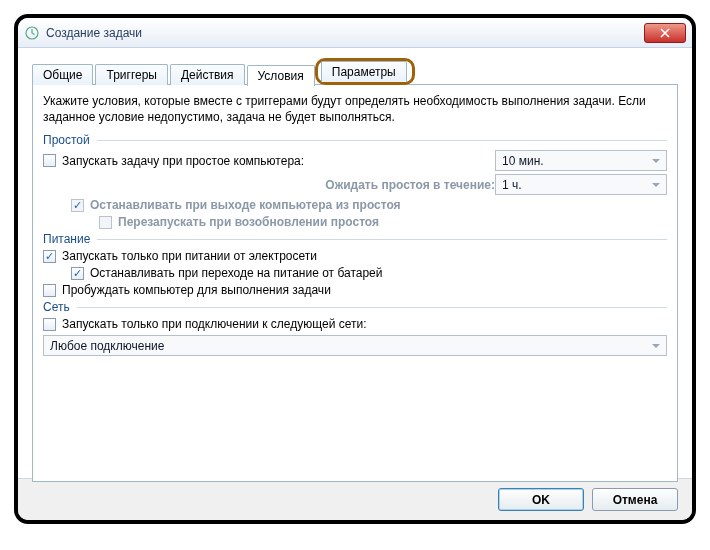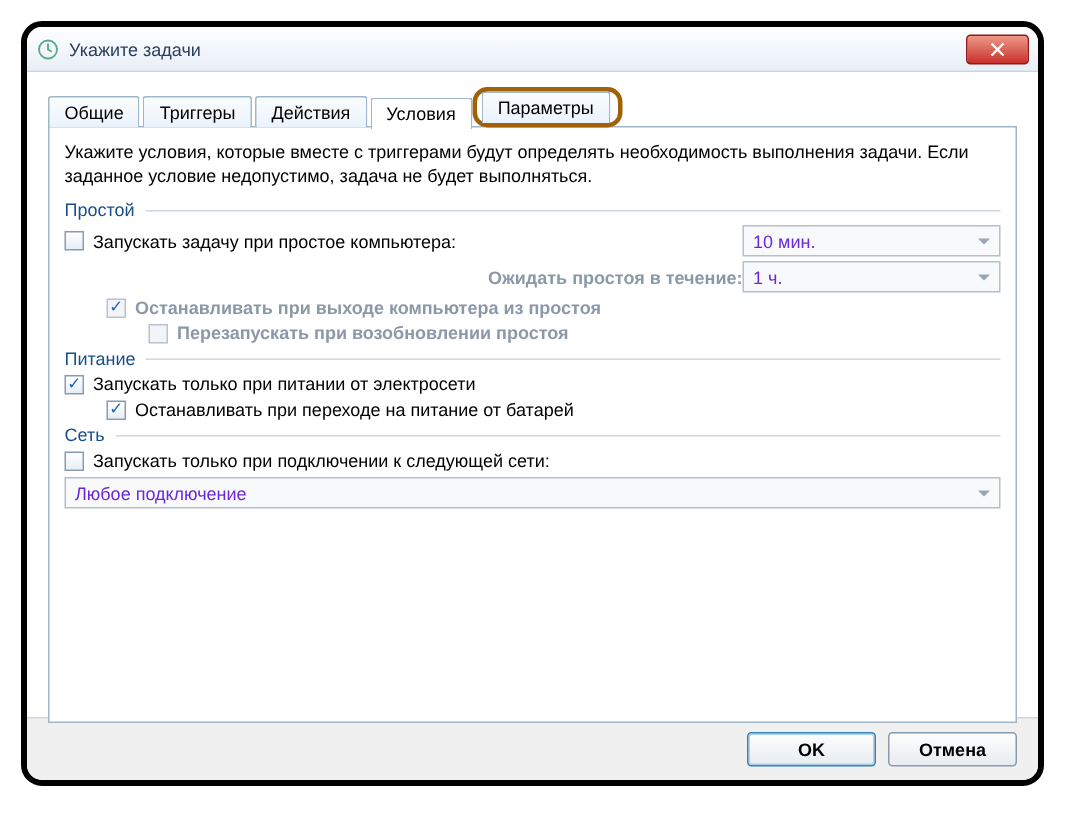--- a/index.html
+++ b/index.html
@@ -17,41 +17,41 @@
 .panel { border: 1px solid #9fb7c9; background: #fff; padding: 8px 10px; height: 398px; position: relative; top: -1px; z-index: 1; }
 .intro { color: #000; margin-bottom: 8px; line-height: 1.35; }
 .group-title { color: #1a4e8a; position: relative; }
 .group-title::after { content: ""; position: absolute; left: var(--lw, 60px); right: 0; top: 50%; border-top: 1px solid #cfd8e3; }
 .row { display: flex; align-items: center; margin: 3px 0; }
 .cb { width: 13px; height: 13px; border: 1px solid #8a9bb0; background: linear-gradient(#fff,#e8eef6); margin-right: 6px; display: inline-flex; align-items: center; justify-content: center; flex-shrink: 0; }
 .cb.checked::before { content: "✓"; color: #2067b2; font-size: 11px; line-height: 1; }
 .cb.off { border-color: #b9c2cf; background: #f2f4f7; }
 .lbl { color: #000; }
 .lbl.dis { color: #8b98a8; font-weight: bold; }
-.sel { border: 1px solid #b6c0cc; background: #f7f9fb; color: #6d28d9; width: 172px; height: 21px; padding: 2px 18px 2px 6px; position: relative; display: inline-flex; align-items: center; }
+.sel { border: 1px solid #b6c0cc; background: #f7f9fb; color: #0f172a; width: 172px; height: 21px; padding: 2px 18px 2px 6px; position: relative; display: inline-flex; align-items: center; }
 .sel::after { content: ""; position: absolute; right: 6px; top: 8px; border: 4px solid transparent; border-top-color: #9aa6b4; }
 .sel.wide { width: 100%; }
 .footer { position: absolute; bottom: 0; left: 0; right: 0; height: 42px; background: #f0f0f0; border-top: 1px solid #d0d7df; display: flex; align-items: center; justify-content: flex-end; padding: 0 14px; gap: 8px; }
 .btn { min-width: 86px; height: 23px; border: 1px solid #8a9bb0; background: linear-gradient(#fefefe,#e6ecef); border-radius: 3px; display: inline-flex; align-items: center; justify-content: center; font-weight: bold; }
 .btn.primary { border-color: #3c7fb1; box-shadow: 0 0 0 1px #a8d3f0 inset; }
 .indent1 { margin-left: 28px; }
 .indent2 { margin-left: 56px; align-items: flex-end; }
 </style>
 </head>
 <body>
 
 <div class="outer">
   <div class="titlebar">
     <span class="ticon">
       <svg width="14" height="14" viewBox="0 0 14 14">
           <circle cx="7" cy="7" r="6" fill="none" stroke="#5a8" stroke-width="1.2"></circle>
           <path d="M7 3v4l2.5 1.5" stroke="#5a8" stroke-width="1.2" fill="none"></path>
         </svg>
     </span>
-    <span class="ttitle">Укажите задачи</span>
+    <span class="ttitle">Создание задачи</span>
     <div class="closebtn">
       <svg width="10" height="10" viewBox="0 0 10 10">
           <path d="M1 1l8 8M9 1l-8 8" stroke="#fff" stroke-width="1.6"></path>
         </svg>
     </div>
   </div>
 
   <div class="client">
     <div class="tabs">
       <div class="tab">Общие</div>
@@ -91,20 +91,24 @@
 
       <div class="group-title" style="--lw:54px">Питание</div>
       <div class="row">
         <span class="cb checked"></span>
         <span class="lbl">Запускать только при питании от электросети</span>
       </div>
       <div class="row indent1">
         <span class="cb checked"></span>
         <span class="lbl">Останавливать при переходе на питание от батарей</span>
       </div>
+      <div class="row">
+        <span class="cb"></span>
+        <span class="lbl">Пробуждать компьютер для выполнения задачи</span>
+      </div>
 
       <div class="group-title" style="--lw:34px">Сеть</div>
       <div class="row">
         <span class="cb"></span>
         <span class="lbl">Запускать только при подключении к следующей сети:</span>
       </div>
       <div class="row" style="margin-top:4px">
         <span class="sel wide">
             <span>Любое подключение</span>
           </span>

